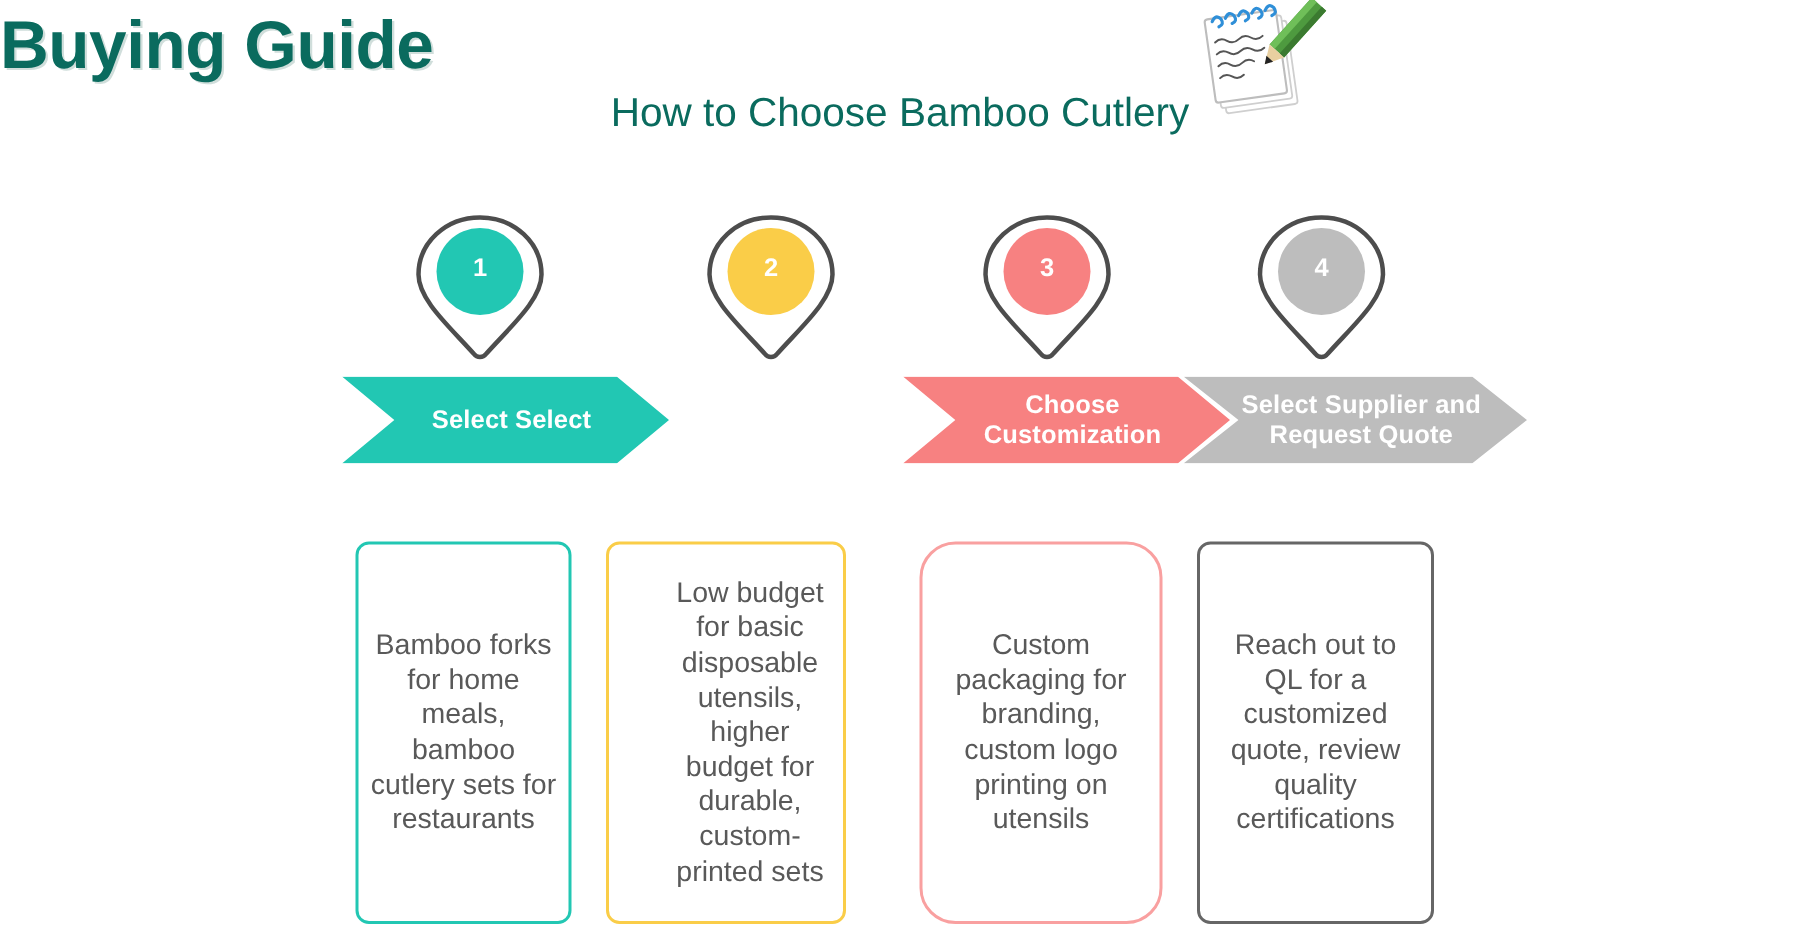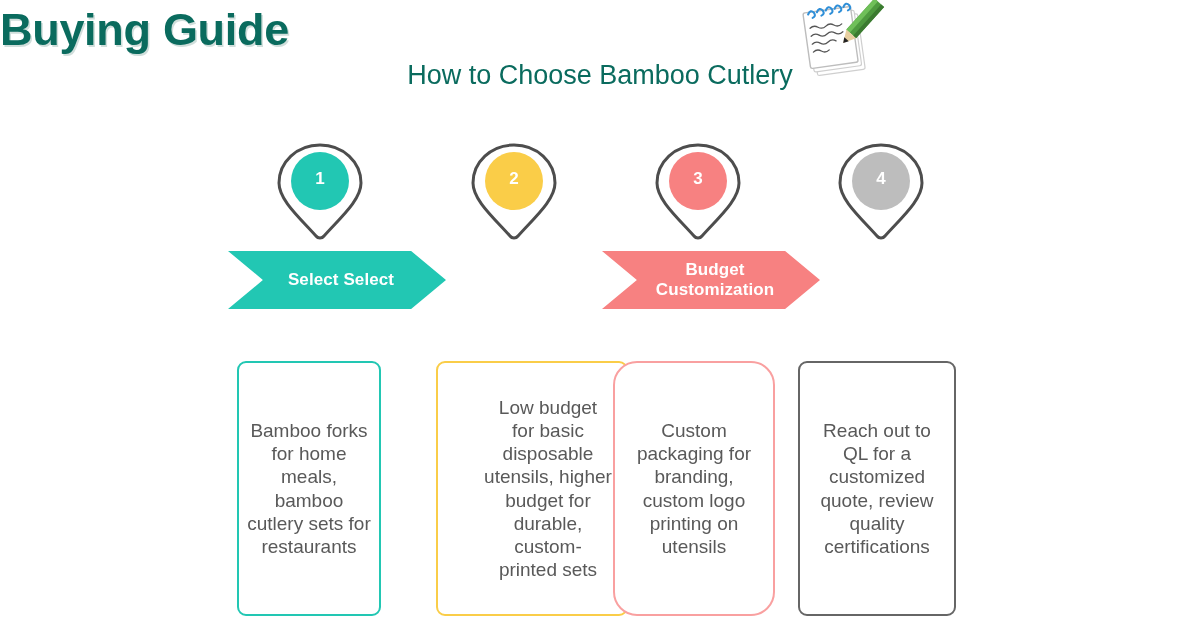--- a/index.html
+++ b/index.html
@@ -219,37 +219,42 @@
 
 <div id="ribbons">
   <div class="ribbon" style="left:0px;width:218px;">
     <div class="ribbon-shape" style="background:#22C7B3;"></div>
     <div class="ribbon-label" style="white-space:pre-line;">Select Select</div>
   </div>
 
 
   <div class="ribbon" style="left:374px;width:218px;">
     <div class="ribbon-shape" style="background:#F78181;"></div>
-    <div class="ribbon-label" style="white-space:pre-line;">Budget
+    <div class="ribbon-label" style="white-space:pre-line;">Choose
 Customization</div>
   </div>
 
+  <div class="ribbon" style="left:561px;width:229px;">
+    <div class="ribbon-shape" style="background:#BDBDBD;"></div>
+    <div class="ribbon-label" style="white-space:pre-line;">Select Supplier and
+Request Quote</div>
+  </div>
 </div>
 
 <div id="cards">
   <div class="card" style="left:237px;width:144px;border-color:#22C7B3;">
     <div class="card-text">Bamboo forks
 for home
 meals,
 bamboo
 cutlery sets for
 restaurants</div>
   </div>
 
-  <div class="card" style="left:436px;width:192px;border-color:#FACD48;padding-left:32px;">
+  <div class="card" style="left:404px;width:160px;border-color:#FACD48;padding-left:32px;">
     <div class="card-text">Low budget
 for basic
 disposable
 utensils, higher
 budget for
 durable,
 custom-
 printed sets</div>
   </div>
 

